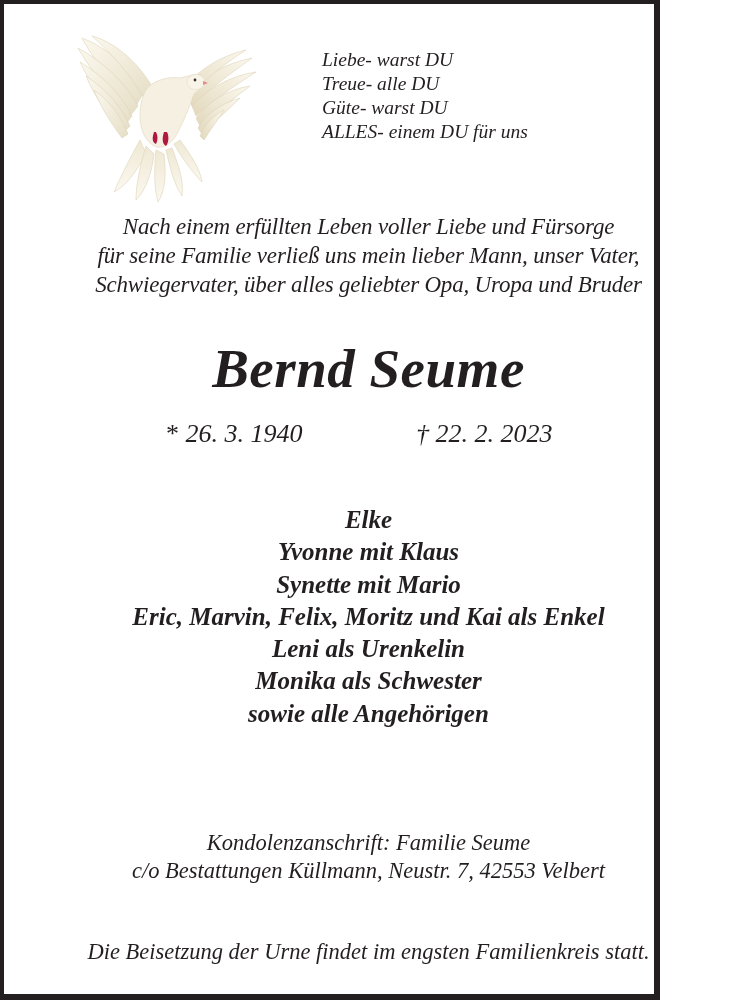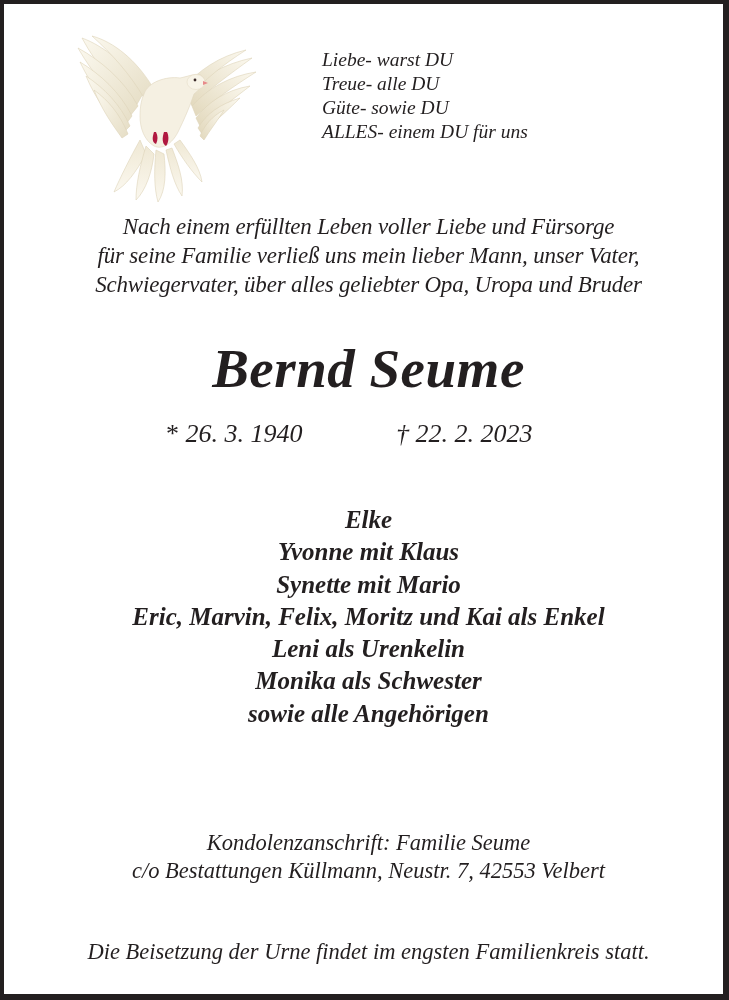--- a/index.html
+++ b/index.html
@@ -11,21 +11,21 @@
     width: 729px;
     height: 1000px;
     position: relative;
     overflow: hidden;
     font-family: "Liberation Serif", "DejaVu Serif", serif;
     color: #231f20;
   }
   .frame {
     position: absolute;
     left: 0; top: 0;
-    width: 729px; height: 1000px;
+    width: 660px; height: 1000px;
     box-sizing: border-box;
     border-top: 4px solid #231f20;
     border-left: 4px solid #231f20;
     border-right: 6px solid #231f20;
     border-bottom: 6px solid #231f20;
     background: #ffffff;
   }
   .dove {
     position: absolute;
     left: 70px;
@@ -70,21 +70,21 @@
   .dates {
     position: absolute;
     top: 413px;
     font-style: italic;
     font-size: 26px;
     line-height: 34px;
     white-space: nowrap;
   }
   .dates .ast { font-style: normal; }
   .born { left: 162px; }
-  .died { left: 392px; }
+  .died { left: 412px; }
   .family {
     position: absolute;
     left: 0;
     width: 729px;
     top: 500px;
     text-align: center;
     font-style: italic;
     font-weight: bold;
     font-size: 25px;
     line-height: 32.3px;
@@ -168,21 +168,21 @@
 
     <path d="M129,49 L134,51 L129,53 Z" fill="#e88a8a"></path>
 
     <path d="M80,100 C78,106 78,110 82,112 C84,108 84,104 82,100 Z" fill="#b01840"></path>
     <path d="M90,100 C88,106 88,112 92,114 C95,110 95,104 93,100 Z" fill="#b01840"></path>
   </svg>
 
   <div class="verse">
     <div>Liebe- warst DU</div>
     <div>Treue- alle DU</div>
-    <div>Güte- sowie DU</div>
+    <div>Güte- warst DU</div>
     <div>ALLES- einem DU für uns</div>
   </div>
 
   <div class="intro">
     <div>Nach einem erfüllten Leben voller Liebe und Fürsorge</div>
     <div>für seine Familie verließ uns mein lieber Mann, unser Vater,</div>
     <div>Schwiegervater, über alles geliebter Opa, Uropa und Bruder</div>
   </div>
 
   <div class="name">Bernd Seume</div>

